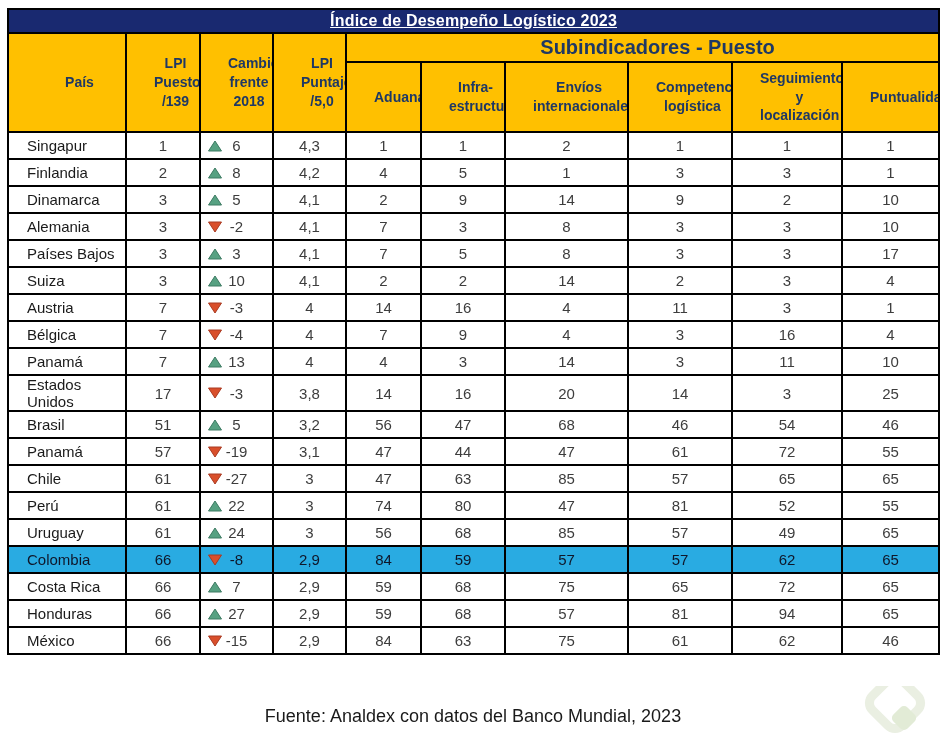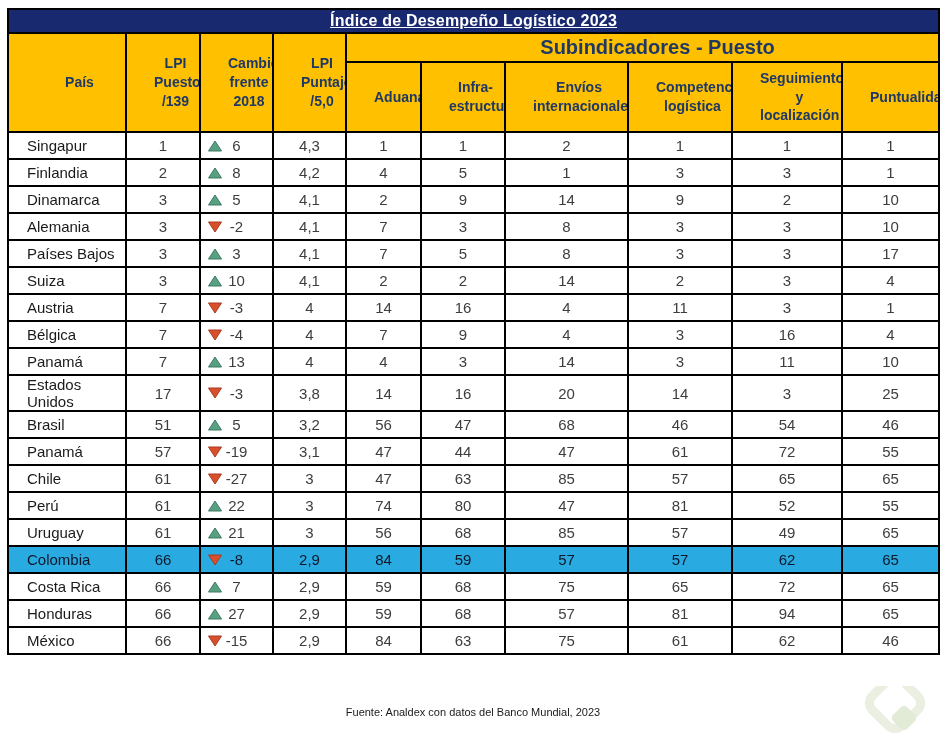--- a/index.html
+++ b/index.html
@@ -29,21 +29,21 @@
   }
   .group-header{height:25px;font-size:20px;padding-left:32px;}
   .sub-header{height:70px;padding-left:27px;}
   td{font-size:15px;color:#3d3d3d;text-align:center;height:27px;vertical-align:middle;}
   td.pais{color:#1a1a1a;text-align:left;padding-left:18px;}
   tr.hl td{background:var(--highlight);color:#0f172a;}
   td.cambio{position:relative;}
   td.cambio .arrow{position:absolute;left:7px;top:50%;transform:translateY(-50%);line-height:0;}
   .footer{
     position:absolute;left:0;top:706px;width:946px;text-align:center;
-    font-size:11px;color:#1a1a1a;
+    font-size:18px;color:#1a1a1a;
   }
   .watermark{
     position:absolute;right:4px;top:686px;display:flex;align-items:center;
     pointer-events:none;
   }
   .watermark .wm-text{
     font-size:44px;font-weight:bold;color:#E8E8E5;letter-spacing:1px;
     line-height:1;
   }
   .watermark svg{margin-right:14px;}
@@ -289,21 +289,21 @@
           <td>47</td>
           <td>81</td>
           <td>52</td>
           <td>55</td>
         </tr>
         <tr>
           <td class="pais">Uruguay</td>
           <td>61</td>
           <td class="cambio"><span class="arrow"><svg width="14" height="13" viewBox="0 0 14 13">
                 <polygon points="7,1.5 13.5,11.5 0.5,11.5" fill="#57A182" stroke="#3D7A62" stroke-width="1"></polygon>
-              </svg></span><span>21</span></td>
+              </svg></span><span>24</span></td>
           <td>3</td>
           <td>56</td>
           <td>68</td>
           <td>85</td>
           <td>57</td>
           <td>49</td>
           <td>65</td>
         </tr>
         <tr class="hl">
           <td class="pais">Colombia</td>

